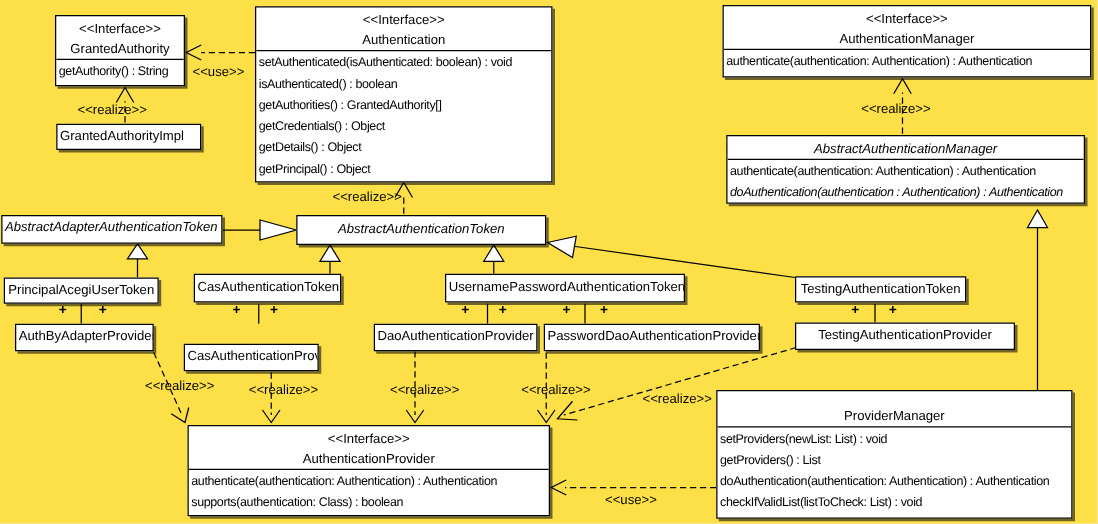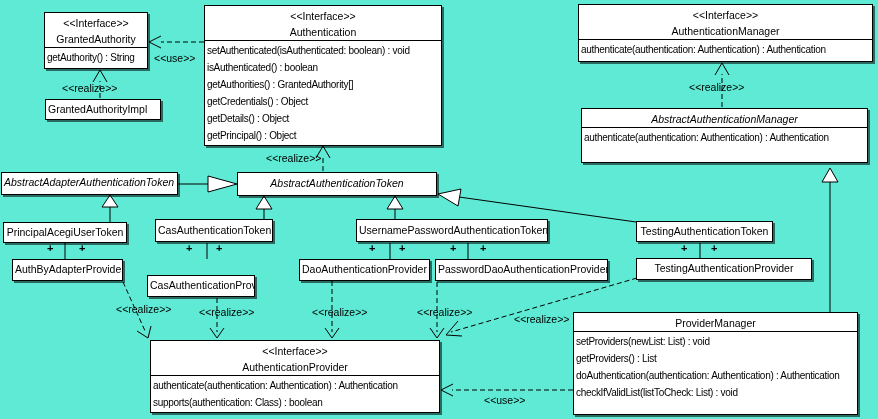--- a/index.html
+++ b/index.html
@@ -1,16 +1,16 @@
 <!DOCTYPE html>
 <html><head>
 <meta charset="utf-8">
 <style>
   html,body{margin:0;padding:0;background:#efefef;}
-  #canvas{position:relative;width:878px;height:419px;background:#5eead4;overflow:hidden;
+  #canvas{position:relative;width:878px;height:419px;background:#fde047;overflow:hidden;
           font-family:"Liberation Sans",sans-serif;color:#000;text-decoration:underline;}
   svg.edges{position:absolute;left:0;top:0;pointer-events:none;}
   .box{position:absolute;background:#fff;border:1px solid #000;
        box-shadow:2px 2px 0 rgba(0,0,0,0.55);box-sizing:border-box;overflow:hidden;}
   .head{text-align:center;padding-top:3px;}
   .stereo{font-size:10.5px;line-height:15px;white-space:nowrap;}
   .cname{font-size:10.5px;line-height:16px;white-space:nowrap;}
   .only{line-height:19px;padding:0 2px;}
   .methods{border-top:1px solid #000;padding:1px 2px 0 2px;}
   .m{font-size:10px;letter-spacing:-0.3px;line-height:17px;white-space:nowrap;overflow:hidden;}
@@ -111,20 +111,21 @@
       <div class="m">authenticate(authentication: Authentication) : Authentication</div>
     </div>
   </div>
 
   <div class="box" style="left:581px;top:108px;width:287px;height:55px">
     <div class="head" style="padding-top:2px">
       <div class="cname it">AbstractAuthenticationManager</div>
     </div>
     <div class="methods">
       <div class="m">authenticate(authentication: Authentication) : Authentication</div>
+      <div class="m it">doAuthentication(authentication : Authentication) : Authentication</div>
     </div>
   </div>
 
   <div class="box" style="left:1px;top:172px;width:177px;height:23px">
     <div class="cname only it" style="text-align:left">AbstractAdapterAuthenticationToken</div>
   </div>
 
   <div class="box" style="left:237px;top:172px;width:200px;height:24px">
     <div class="cname only it" style="text-align:center;line-height:21px">AbstractAuthenticationToken</div>
   </div>
@@ -170,21 +171,21 @@
       <div class="stereo">&lt;&lt;Interface&gt;&gt;</div>
       <div class="cname">AuthenticationProvider</div>
     </div>
     <div class="methods">
       <div class="m">authenticate(authentication: Authentication) : Authentication</div>
       <div class="m">supports(authentication: Class) : boolean</div>
     </div>
   </div>
 
   <div class="box" style="left:573px;top:312px;width:285px;height:103px">
-    <div class="head" style="padding-top:2px">
+    <div class="head" style="padding-top:12px">
       <div class="cname">ProviderManager</div>
     </div>
     <div class="methods">
       <div class="m">setProviders(newList: List) : void</div>
       <div class="m">getProviders() : List</div>
       <div class="m">doAuthentication(authentication: Authentication) : Authentication</div>
       <div class="m">checkIfValidList(listToCheck: List) : void</div>
     </div>
   </div>
 

